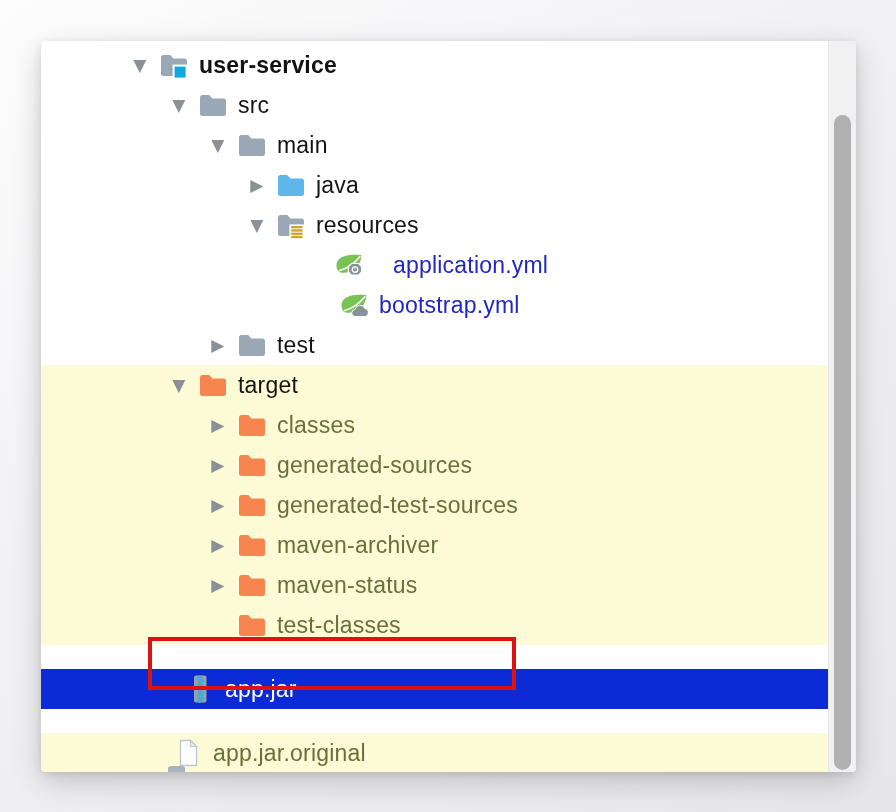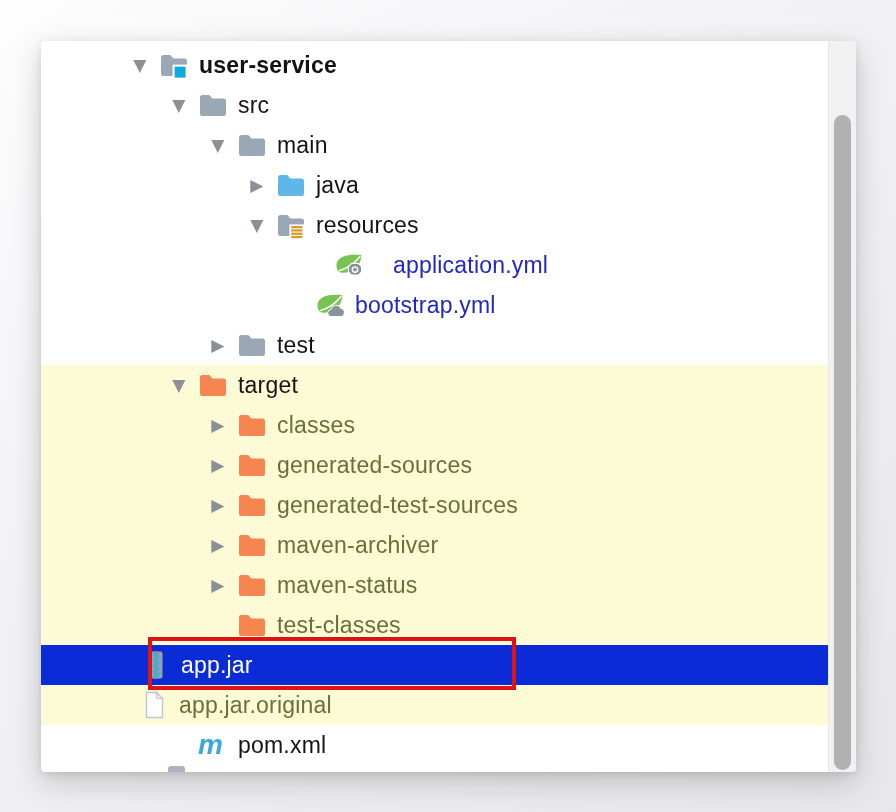--- a/index.html
+++ b/index.html
@@ -157,21 +157,21 @@
   </div>
         <div class="row" style="padding-left: 244px; gap: 19px;">
     <span class="arrow none"></span>
     <span class="iconbox">
       <svg width="30" height="28">
               <use href="#sym-spring-config"></use>
             </svg>
     </span>
     <span class="label t-yaml">application.yml</span>
   </div>
-        <div class="row" style="padding-left: 244px;">
+        <div class="row" style="padding-left: 244px; margin-left: 24px;">
     <span class="arrow none"></span>
     <span class="iconbox">
       <svg width="30" height="28">
               <use href="#sym-spring-cloud"></use>
             </svg>
     </span>
     <span class="label t-yaml">bootstrap.yml</span>
   </div>
         <div class="row" style="padding-left: 166px;">
     <span class="arrow">▶</span>
@@ -238,30 +238,30 @@
   </div>
         <div class="row hl" style="padding-left: 166px; align-items: center;">
     <span class="arrow none"></span>
     <span class="iconbox">
       <svg width="30" height="28">
               <use href="#sym-folder-orange"></use>
             </svg>
     </span>
     <span class="label t-excluded">test-classes</span>
   </div>
-        <div class="row hl sel" style="padding-left: 70px;">
+        <div class="row hl sel" style="padding-left: 114px; margin-top: 24px;">
     <span class="arrow none"></span>
     <span class="iconbox">
       <svg width="30" height="28">
               <use href="#sym-jar-archive"></use>
             </svg>
     </span>
     <span class="label t-selected">app.jar</span>
   </div>
-        <div class="row hl" style="padding-left: 68px;">
+        <div class="row hl" style="padding-left: 102px; margin-top: 24px;">
     <span class="arrow none"></span>
     <span class="iconbox">
       <svg width="30" height="28">
               <use href="#sym-file-generic"></use>
             </svg>
     </span>
     <span class="label t-excluded">app.jar.original</span>
   </div>
         <div class="row" style="padding-left: 127px;">
     <span class="arrow none"></span>

